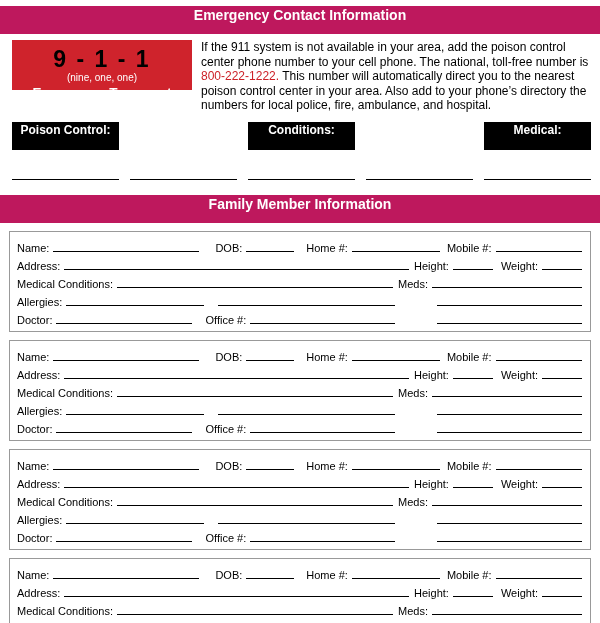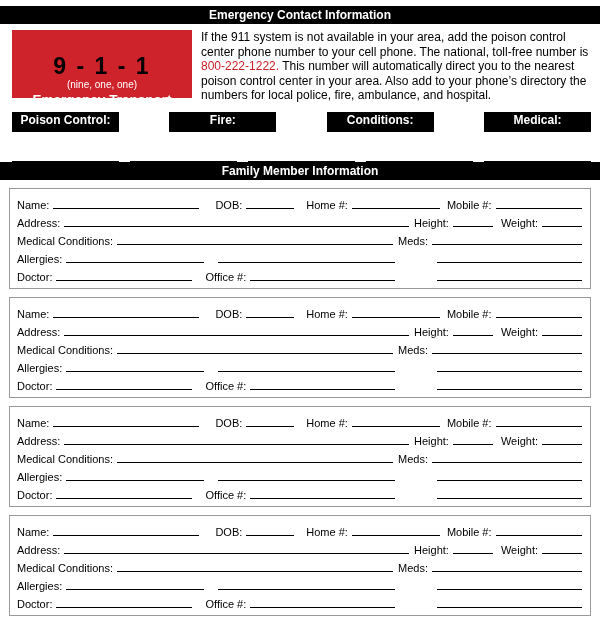--- a/index.html
+++ b/index.html
@@ -5,61 +5,61 @@
   * { box-sizing: border-box; }
   html, body { margin: 0; padding: 0; }
   body {
     width: 600px; height: 623px;
     background: #fff;
     overflow: hidden;
     font-family: "Liberation Sans", sans-serif;
     color: #000;
   }
   .bar {
-    background: #000000; color: #fff;
-    font-weight: bold; font-size: 12px;
+    background: #be185d; color: #fff;
+    font-weight: bold; font-size: 14px;
     text-align: center;
-    height: 18px; line-height: 18px;
+    height: 28px; line-height: 18px;
     width: 600px;
   }
   #top-bar { margin-top: 6px; }
 
   .intro-row { display: flex; margin: 6px 6px 0 12px; }
   .red-box {
-    width: 180px; height: 68px; flex: none;
+    width: 180px; height: 50px; flex: none;
     background: #cf232c;
     color: #fff; text-align: center;
-    padding-top: 24px;
+    padding-top: 7px;
   }
   .red-box .num {
     color: #000; font-weight: bold; font-size: 23px;
     letter-spacing: 2px; line-height: 24px;
   }
   .red-box .pron { font-weight: normal; font-size: 10px; line-height: 14px; }
   .red-box .cap { font-weight: bold; font-size: 13.5px; line-height: 16px; }
   .intro-text {
     flex: 1; margin-left: 9px; padding-right: 2px;
     font-size: 12px; line-height: 14.6px;
   }
   .intro-text .phone { color: #cc2127; font-weight: normal; }
 
   .contacts, .contact-lines {
     display: flex; justify-content: space-between;
     margin-left: 12px; margin-right: 9px;
   }
   .contacts { margin-top: 9px; }
   .contact-box {
-    width: 107px; height: 20px; line-height: 16px;
+    width: 107px; height: 28px; line-height: 16px;
     background: #000; color: #fff;
     font-size: 12px; font-weight: bold; text-align: center;
   }
   .contact-lines { margin-top: 29px; }
   .contact-line { width: 107px; height: 1px; border-bottom: 1px solid #000; }
 
-  #family-bar { }
+  #family-bar { margin-top: 15px; }
 
   .member {
     margin: 8px 9px 0 9px;
     border: 1px solid #999;
     padding: 5px 8px 4px 7px;
     height: 101px;
   }
   .frow { display: flex; align-items: flex-end; height: 18px; font-size: 11px; }
   .lbl { white-space: nowrap; padding-right: 4px; line-height: 14px; }
   .ln { border-bottom: 1px solid #000; height: 4px; margin-bottom: 3px; flex: none; }
@@ -85,21 +85,20 @@
   <div class="red-box" style="background: rgb(207, 35, 44);">
     <div class="num">9 - 1 - 1</div>
     <div class="pron">(nine, one, one)</div>
     <div class="cap">Emergency Transport System</div>
   </div>
   <div class="intro-text"><span>If the 911 system is not available in your area, add the poison control center phone number to your cell phone. The national, toll-free number is </span><span class="phone" style="color: rgb(204, 33, 39);">800-222-1222.</span><span> This number will automatically direct you to the nearest poison control center in your area. Also add to your phone’s directory the numbers for local police, fire, ambulance, and hospital.</span></div>
 </div>
 
 <div class="contacts">
   <div class="contact-box">Poison Control:</div>
-  <div class="contact-box">Fire:</div>
   <div class="contact-box">Conditions:</div>
   <div class="contact-box">Medical:</div>
 </div>
 
 <div class="contact-lines">
   <div class="contact-line"></div>
   <div class="contact-line"></div>
   <div class="contact-line"></div>
   <div class="contact-line"></div>
   <div class="contact-line"></div>

